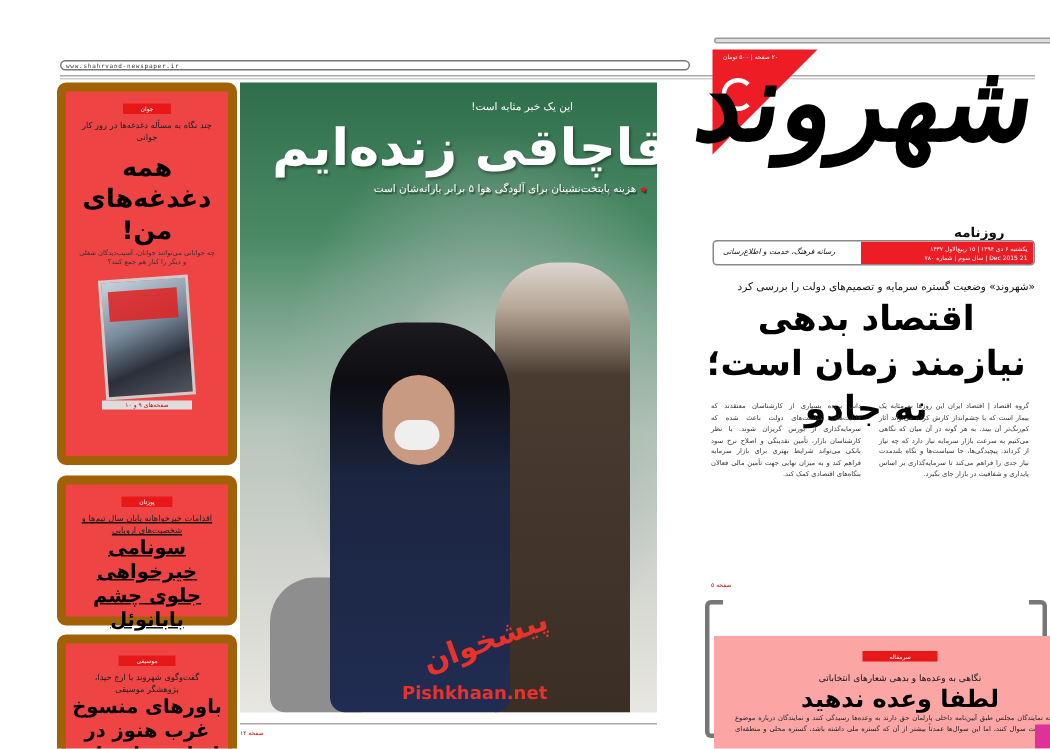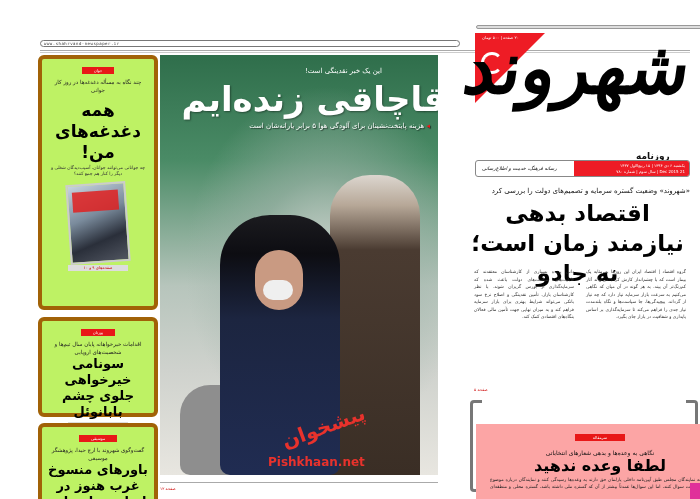--- a/index.html
+++ b/index.html
@@ -11,22 +11,22 @@
     border: 1px solid #777; border-radius: 4px; background: #fff;
     font-size: 4px; line-height: 5px; padding-left: 3px; color: #333; letter-spacing: 0.5px;
     font-family: "DejaVu Sans Mono", monospace;
   }
   .top-rule { position: absolute; left: 40px; top: 50px; width: 650px; height: 3px; border-top: 1px solid #aaa; border-bottom: 1px solid #ccc; }
   .top-rule-2 { position: absolute; left: 476px; top: 25px; width: 240px; height: 4px; background: #ddd; border: 1px solid #999; border-radius: 2px; }
 
   
   .left-col { position: absolute; left: 38px; top: 55px; width: 120px; }
   .box {
-    position: absolute; left: 0; width: 120px; background: #bef264;
-    border: 4px solid #a16207; border-radius: 6px; text-align: center; direction: rtl;
+    position: absolute; left: 0; width: 120px; background: #ef4444;
+    border: 6px solid #a16207; border-radius: 6px; text-align: center; direction: rtl;
   }
   .box .kicker-tag {
     display: inline-block; background: #e81818; color: #fff; font-size: 4px;
     padding: 1px 12px; margin-top: -3px; position: relative; top: -2px;
   }
   .box .sub { font-size: 5.5px; line-height: 8px; padding: 0 8px; color: #222; }
   .box .head { font-family: "DejaVu Sans", sans-serif; font-weight: bold; color: #000; padding: 0 4px; }
   .box .body { font-size: 4.5px; line-height: 6px; padding: 2px 8px; color: #333; }
   .box .pageref {
     font-size: 4px; color: #c00; background: #ddd; margin: 2px auto 0; width: 60px; line-height: 6px;
@@ -35,21 +35,21 @@
   .box1 .head { font-size: 17px; line-height: 21px; margin-top: 6px; }
   .box1 .thumb {
     width: 60px; height: 80px; margin: 4px auto 0; transform: rotate(-4deg);
     background: linear-gradient(160deg, #c7d3df 0%, #7a8b9c 40%, #2a2f3a 70%, #505560 100%);
     border: 2px solid #ccc; position: relative;
   }
   .box1 .thumb::before {
     content: ""; position: absolute; left: 4px; top: 6px; width: 46px; height: 20px;
     background: #e02020; opacity: 0.85;
   }
-  .box2 { top: 262px; height: 100px; }
+  .box2 { top: 262px; height: 100px; text-decoration: underline; }
   .box2 .head { font-size: 13px; line-height: 16px; }
   .box3 { top: 368px; height: 100px; }
   .box3 .head { font-size: 13px; line-height: 16px; }
 
   
   .photo {
     position: absolute; left: 160px; top: 55px; width: 278px; height: 420px;
     background:
       radial-gradient(ellipse at 60% 50%, rgba(210,215,210,0.9) 0%, rgba(160,180,170,0.6) 30%, rgba(40,90,60,0) 60%),
       linear-gradient(180deg, #2f6e4b 0%, #4a8b66 25%, #b7c5bc 55%, #cfd2cd 75%, #e8e6e0 100%);
@@ -176,21 +176,21 @@
     
   </div>
 </div>
 
 <div class="photo">
   <div class="man"></div>
   <div class="bag"></div>
   <div class="woman"></div>
   <div class="face"></div>
   <div class="mask"></div>
-  <div class="kicker">این یک خبر نقدینگی است!</div>
+  <div class="kicker">این یک خبر مثابه است!</div>
   <div class="headline">قاچاقی زنده‌ایم</div>
   <div class="subline">
     <span class="dot">◂ </span><span>هزینه پایتخت‌نشینان برای آلودگی هوا ۵ برابر یارانه‌شان است</span>
   </div>
   <div class="watermark-fa">پیشخوان</div>
   <div class="watermark-en">Pishkhaan.net</div>
 </div>
 <div class="photo-caption-rule"></div>
 <div class="photo-pageref">صفحه ۱۲</div>
 

